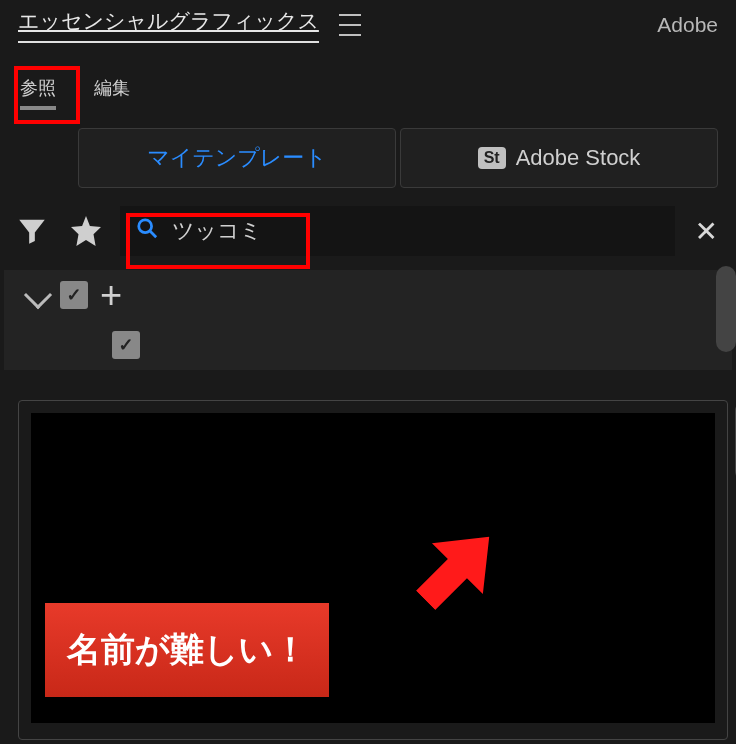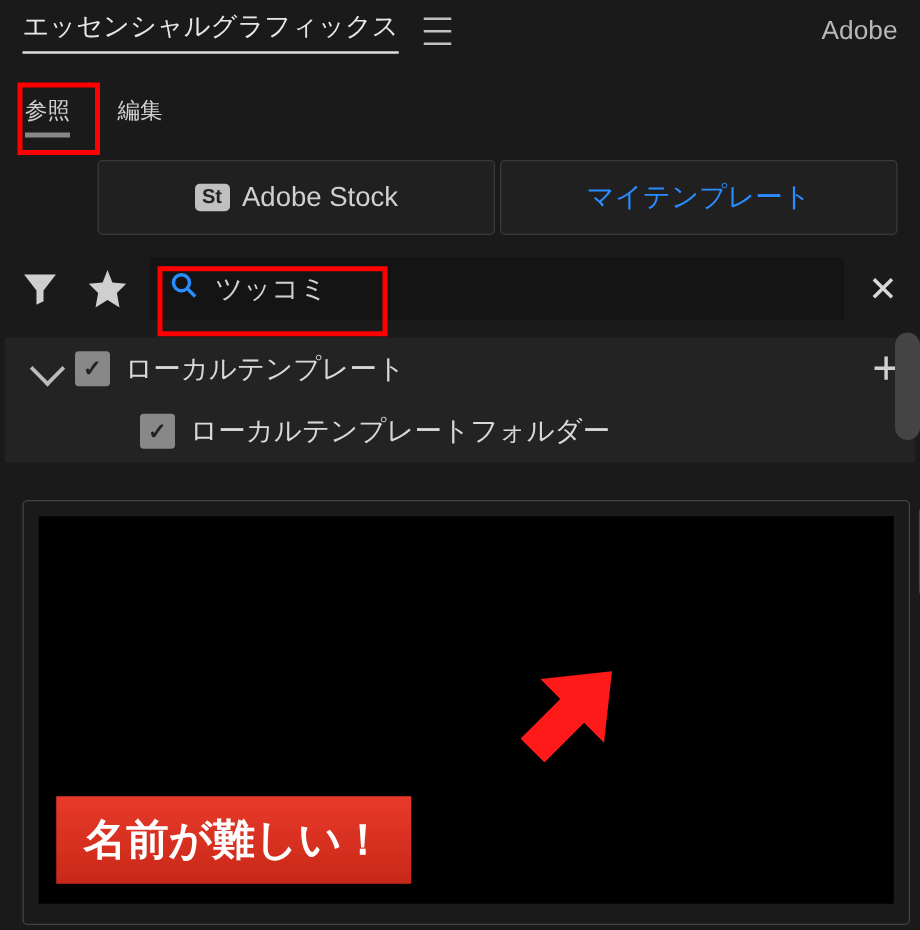--- a/index.html
+++ b/index.html
@@ -21,20 +21,21 @@
   .tab-strip .tab {
     font-size: 21px;
     color: #b8b8b8;
     cursor: pointer;
     white-space: nowrap;
   }
   .tab-strip .tab.active {
     color: #e8e8e8;
     border-bottom: 2px solid #e0e0e0;
     padding-bottom: 6px;
+    text-decoration: underline;
   }
   .menu-icon {
     width: 22px; height: 22px;
     display: flex; flex-direction: column; justify-content: space-between;
     margin-left: -10px; margin-right: 30px;
     cursor: pointer;
   }
   .menu-icon span { height: 2px; background: #c0c0c0; }
   .subtabs {
     display: flex;
@@ -190,23 +191,23 @@
     cursor: pointer;
   }
   .arrow-shape {
     position: absolute;
     left: 380px; top: 110px;
     transform: rotate(45deg);
   }
   .telop {
     position: absolute;
     left: 14px;
-    bottom: 16px;
+    bottom: 26px;
     background: linear-gradient(180deg, #e83a2a, #c82818);
-    padding: 12px 22px;
+    padding: 24px 22px;
     color: #fff;
     font-size: 34px;
     font-weight: 700;
   }
   .scrollbar-prev {
     position: absolute;
     right: -28px; top: 0;
     width: 20px; height: 80px;
     background: #444;
     border-radius: 10px;
@@ -225,26 +226,26 @@
   <div class="tab" style="margin-left:auto;">Adobe</div>
 </div>
 
 <div class="subtabs">
   <div class="subtab active">参照</div>
   <div class="subtab">編集</div>
 </div>
 <div class="highlight-red hl-subtab"></div>
 
 <div class="source-row">
+  <div class="source-btn active">
+    <span>マイテンプレート</span>
+  </div>
   <div class="source-btn">
     <span class="st-badge">St</span>
     <span>Adobe Stock</span>
-  </div>
-  <div class="source-btn active">
-    <span>マイテンプレート</span>
   </div>
 </div>
 
 <div class="toolbar">
   <div class="funnel-icon">
     <svg width="34" height="34" viewBox="0 0 24 24" fill="#cfcfcf">
         <path d="M3 4h18l-7 9v6l-4 2v-8z"></path>
       </svg>
   </div>
   <div class="star-icon">
@@ -262,26 +263,24 @@
     <input class="search-input" value="ツッコミ" style="">
   </div>
   <div class="clear-x">✕</div>
 </div>
 <div class="highlight-red hl-search"></div>
 
 <div class="tree" style="position:relative;">
   <div class="tree-row">
     <div class="chev"></div>
     <div class="chk">✓</div>
-    <div class="tree-label">ローカルテンプレート</div>
     <div class="plus-btn">+</div>
   </div>
   <div class="tree-row child">
     <div class="chk">✓</div>
-    <div class="tree-label">ローカルテンプレートフォルダー</div>
   </div>
   <div class="scrollbar-v"></div>
 </div>
 
 <div class="preview-area">
   <div class="preview-thumb">
     <div class="arrow-shape">
       <svg width="90" height="90" viewBox="0 0 100 100" fill="#ff1a1a">
         <polygon points="50,0 90,50 65,50 65,100 35,100 35,50 10,50"></polygon>
       </svg>

